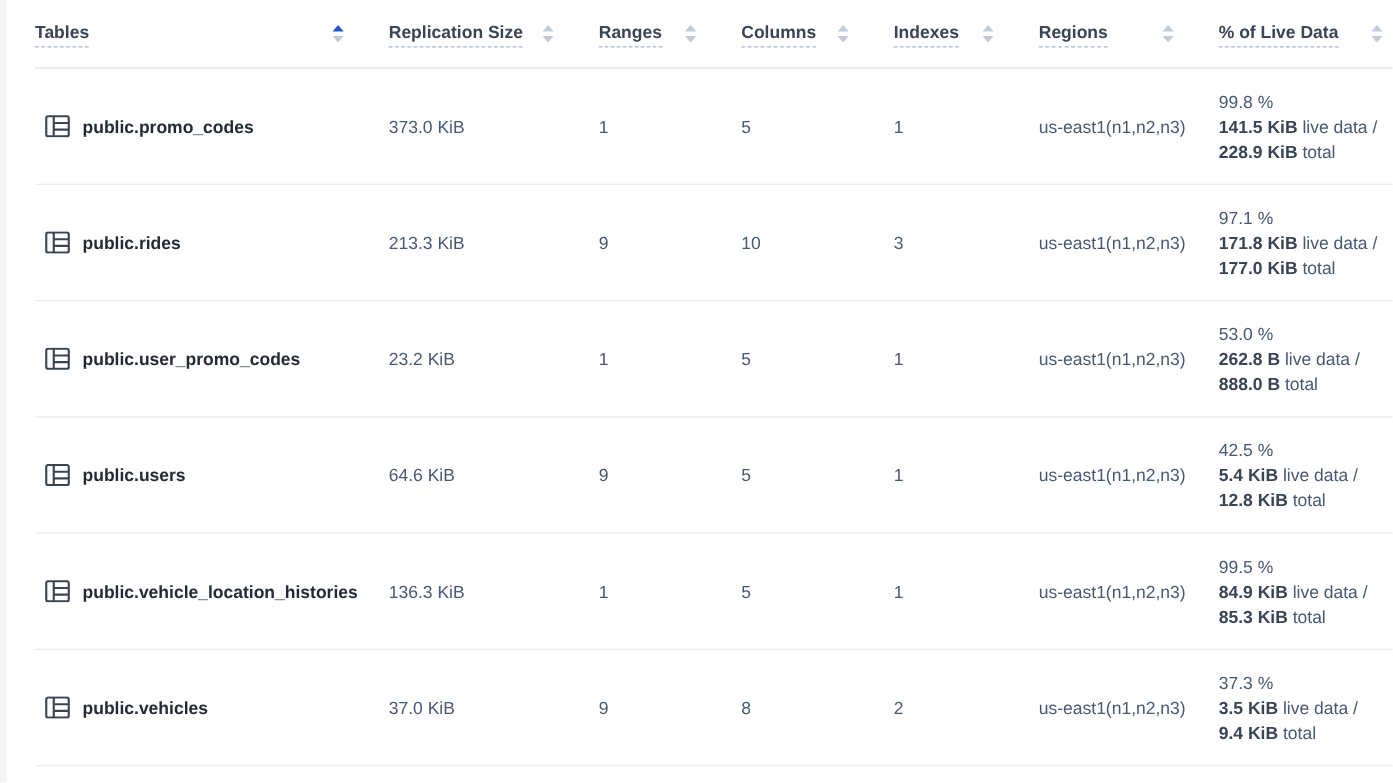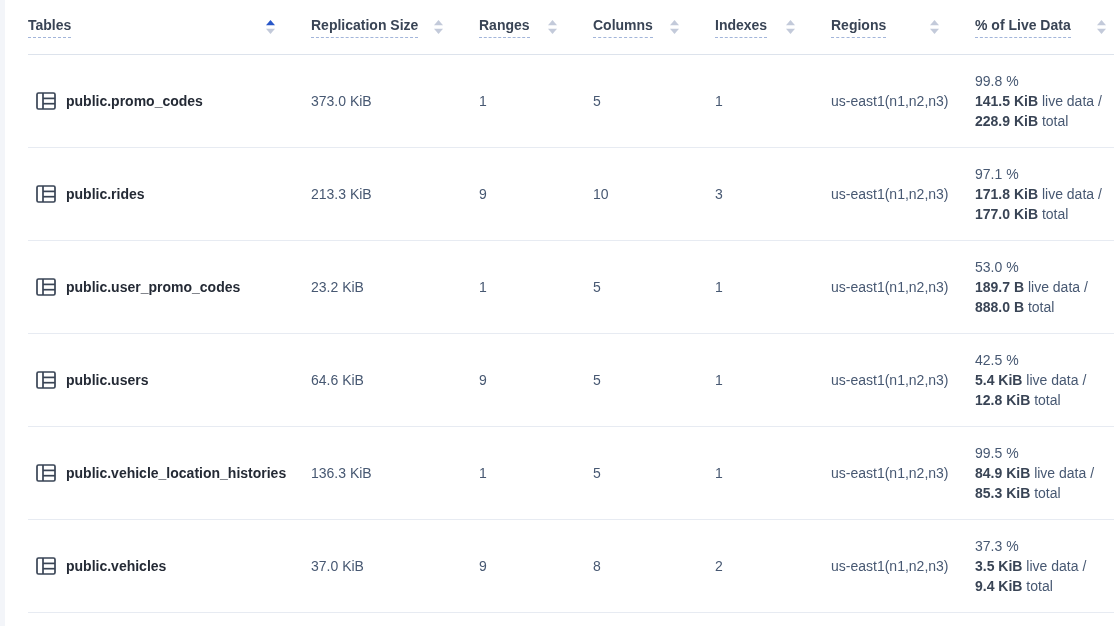--- a/index.html
+++ b/index.html
@@ -196,21 +196,21 @@
       </span>
       <span class="name">public.user_promo_codes</span>
     </div>
     <div class="td">23.2 KiB</div>
     <div class="td">1</div>
     <div class="td">5</div>
     <div class="td">1</div>
     <div class="td">us-east1(n1,n2,n3)</div>
     <div class="td td-live">
       <div>53.0 %</div>
-      <div><span class="size">189.7 B</span> <span>live data /</span></div>
+      <div><span class="size">262.8 B</span> <span>live data /</span></div>
       <div><span class="size">888.0 B</span> <span>total</span></div>
     </div>
   </div>
 
   <div class="tr">
     <div class="td td-name">
       <span class="tbl-icon">
         <svg width="20" height="18" viewBox="0 0 20 18" fill="none">
           <rect x="1" y="1" width="18" height="16" rx="1.5" stroke="#394455" stroke-width="1.7"></rect>
           <line x1="7" y1="1" x2="7" y2="17" stroke="#394455" stroke-width="1.7"></line>

